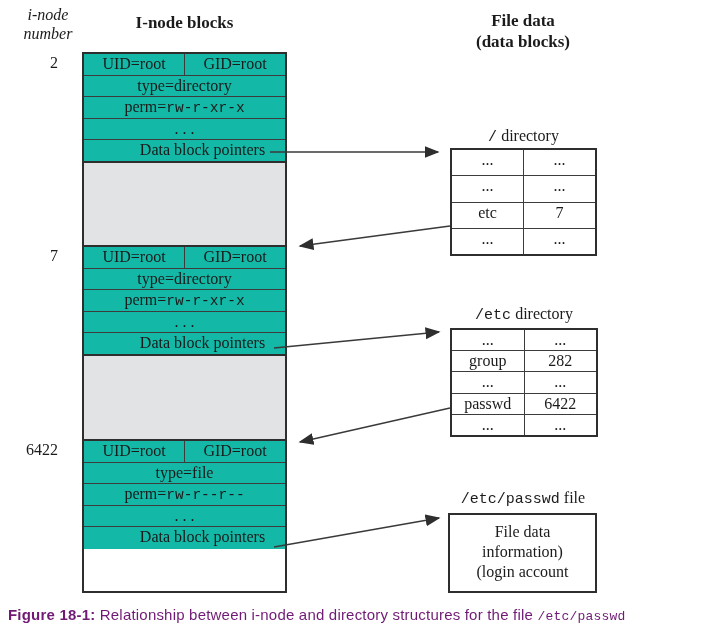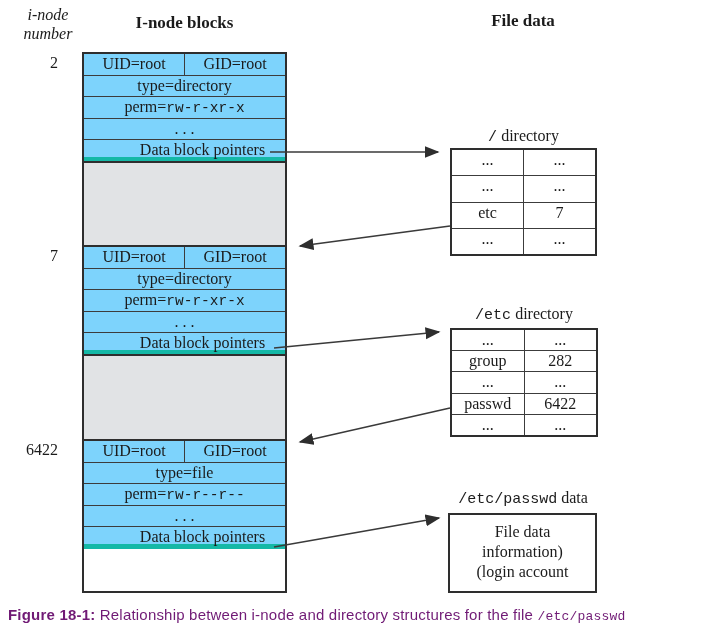--- a/index.html
+++ b/index.html
@@ -23,21 +23,21 @@
   .inode-num { left:0; width:58px; text-align:right; font-size:16px;
     height:22px; line-height:22px; }
   .num-0 { top:52px; } .num-1 { top:245px; } .num-2 { top:439px; }
 
   
   .inode-box { left:82px; top:52px; width:205px; height:541px;
     border:2px solid #2e2e2e; box-sizing:border-box; background:#fff; }
   .inode-section { position:absolute; left:0; width:100%; }
   .sec-a { top:0; } .sec-b { top:193px; } .sec-c { top:387px; }
   .irow { height:21.5px; line-height:20.5px; border-bottom:1px solid #3c3c3c;
-    box-sizing:border-box; text-align:center; font-size:16px; background:#7dd3fc; }
+    box-sizing:border-box; text-align:center; font-size:16px; background:#14b8a6; }
   .irow:last-child { border-bottom:5px solid #14b8a6;padding-left:36px; }
   .irow-split { display:flex; }
   .irow-split .cell { flex:1; }
   .irow-split .cell:first-child { border-right:1px solid #3c3c3c; }
   .irow .mono { font-size:14.5px; }
   .spacer { position:absolute; left:0; width:100%; background:#e1e3e5;
     border-top:2px solid #2e2e2e; border-bottom:2px solid #2e2e2e;
     box-sizing:border-box; }
   .spacer-1 { top:107px; height:86px; }
   .spacer-2 { top:300px; height:87px; }
@@ -76,20 +76,21 @@
 
 <div id="figure">
 
   <div class="abs lbl-inode-number">
     <div>i-node</div>
     <div>number</div>
   </div>
   <div class="abs lbl-inode-table">I-node blocks</div>
   <div class="abs lbl-file-data">
     <div>File data</div>
+    <div>(data blocks)</div>
   </div>
 
   <div class="abs inode-num num-0">2</div>
   <div class="abs inode-num num-1">7</div>
   <div class="abs inode-num num-2">6422</div>
 
   <div class="abs inode-box">
 
     <div class="inode-section sec-a">
       <div class="irow irow-split">
@@ -166,21 +167,21 @@
     <div class="drow">
       <div class="dcell">passwd</div>
       <div class="dcell">6422</div>
     </div>
     <div class="drow">
       <div class="dcell">...</div>
       <div class="dcell">...</div>
     </div>
   </div>
 
-  <div class="abs dir-label lbl-passwd-file"><span class="mono">/etc/passwd</span><span> data</span></div>
+  <div class="abs dir-label lbl-passwd-file"><span class="mono">/etc/passwd</span><span> file</span></div>
   <div class="abs file-box">
     <div>File data</div>
     <div>information)</div>
     <div>(login account</div>
   </div>
 
   <svg class="arrows" width="718" height="636" viewBox="0 0 718 636">
     <defs>
       <marker id="ah" markerWidth="12" markerHeight="10" refX="9" refY="4" orient="auto">
         <path d="M0,0 L10,4 L0,8 z" fill="#2e2e2e"></path>

